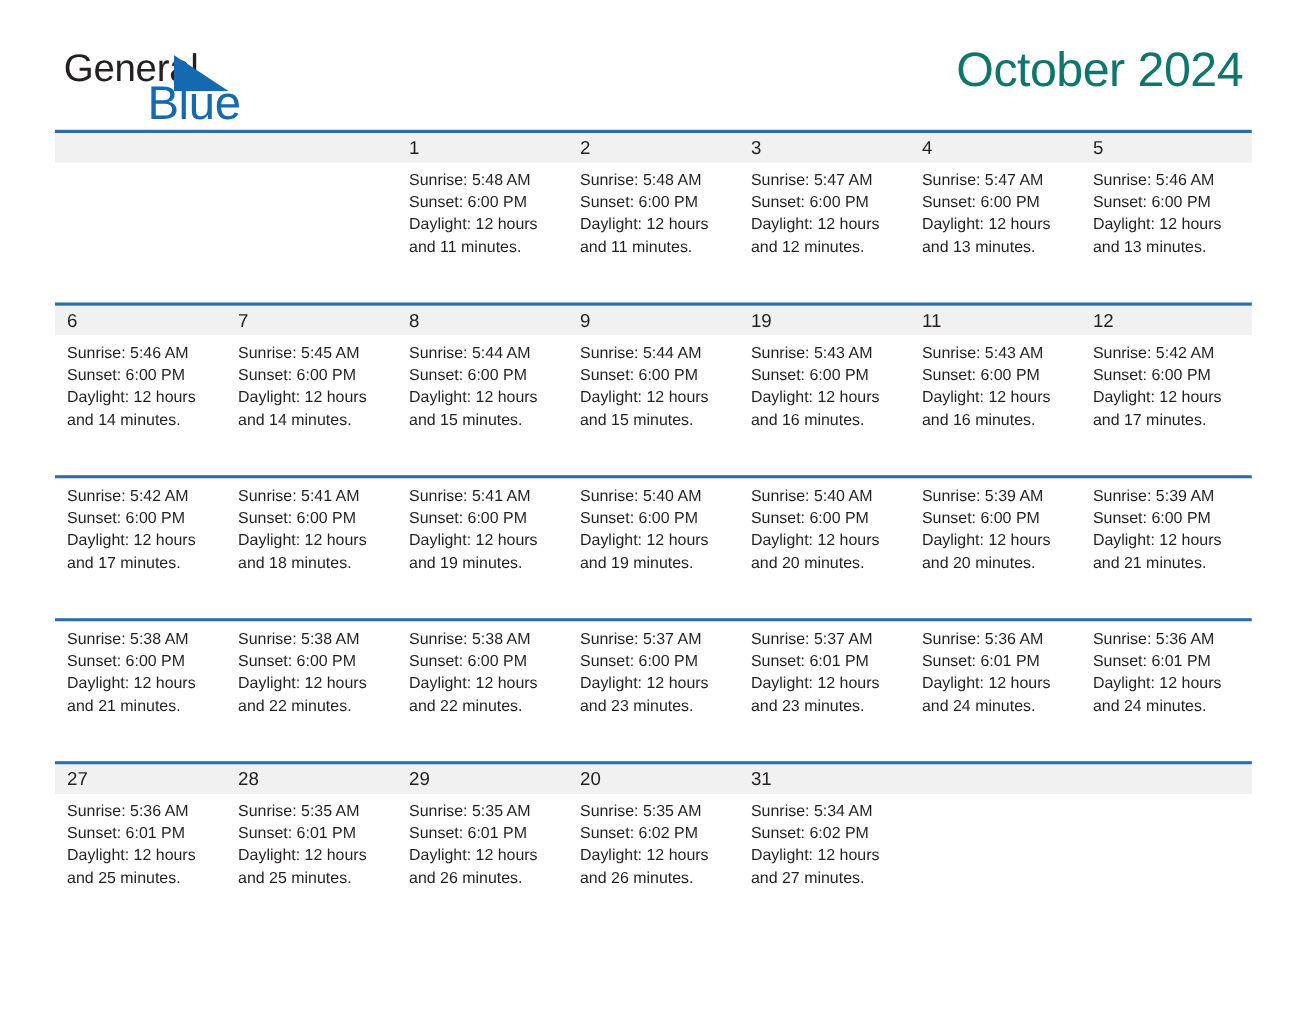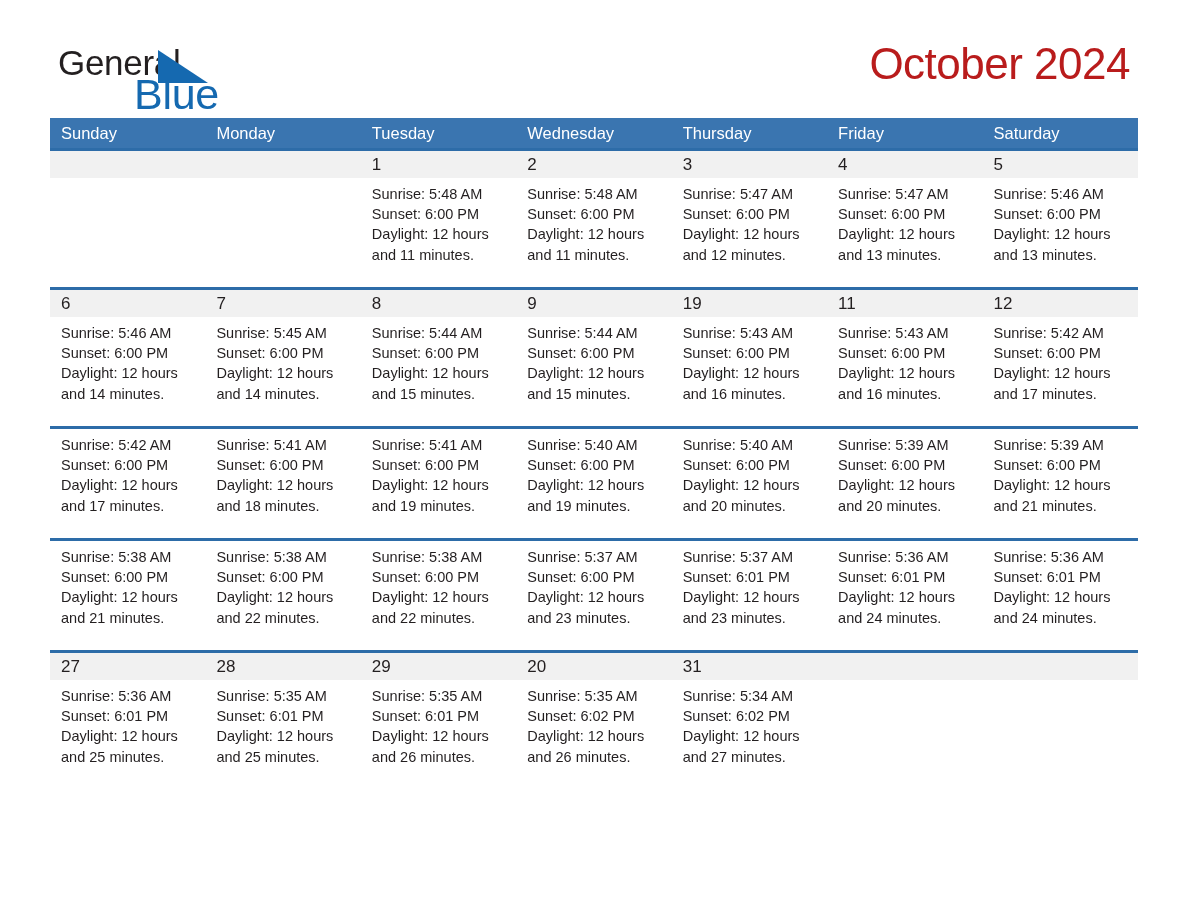--- a/index.html
+++ b/index.html
@@ -66,21 +66,21 @@
     position: absolute;
     right: 8px;
     top: 38px;
     text-align: right;
     width: 700px;
   }
   .month-title {
     font-size: 44px;
     line-height: 52px;
     font-weight: 400;
-    color: #b91c1c;
+    color: #0f766e;
     letter-spacing: -0.5px;
   }
   .location-title {
     font-size: 25px;
     line-height: 32px;
     font-weight: 400;
     color: #231f20;
     margin-top: 6px;
     letter-spacing: -0.2px;
   }
@@ -124,21 +124,21 @@
   }
   .daynum {
     flex: 1 1 0;
     box-sizing: border-box;
     padding-left: 11px;
     font-size: 17px;
     line-height: 27px;
     color: #231f20;
   }
   .daycells {
-    height: 109px;
+    height: 127px;
     background: #ffffff;
   }
   .daycell {
     flex: 1 1 0;
     box-sizing: border-box;
     padding: 6px 8px 0 11px;
     font-size: 14.5px;
     line-height: 20.2px;
     color: #231f20;
   }
@@ -162,29 +162,20 @@
       <span class="logo-line2">Blue</span>
     </div>
 
     <div class="title-block">
       <div class="month-title">October 2024</div>
     </div>
 
   </div>
 
   <div class="calendar">
-    <div class="weekdays">
-        <div class="weekday">Sunday</div>
-        <div class="weekday">Monday</div>
-        <div class="weekday">Tuesday</div>
-        <div class="weekday">Wednesday</div>
-        <div class="weekday">Thursday</div>
-        <div class="weekday">Friday</div>
-        <div class="weekday">Saturday</div>
-      </div>
     <div id="weeks-container">
         <div class="week">
           <div class="week-rule"></div>
           <div class="daynums">
             <div class="daynum empty"></div>
             <div class="daynum empty"></div>
             <div class="daynum">1</div>
             <div class="daynum">2</div>
             <div class="daynum">3</div>
             <div class="daynum">4</div>

